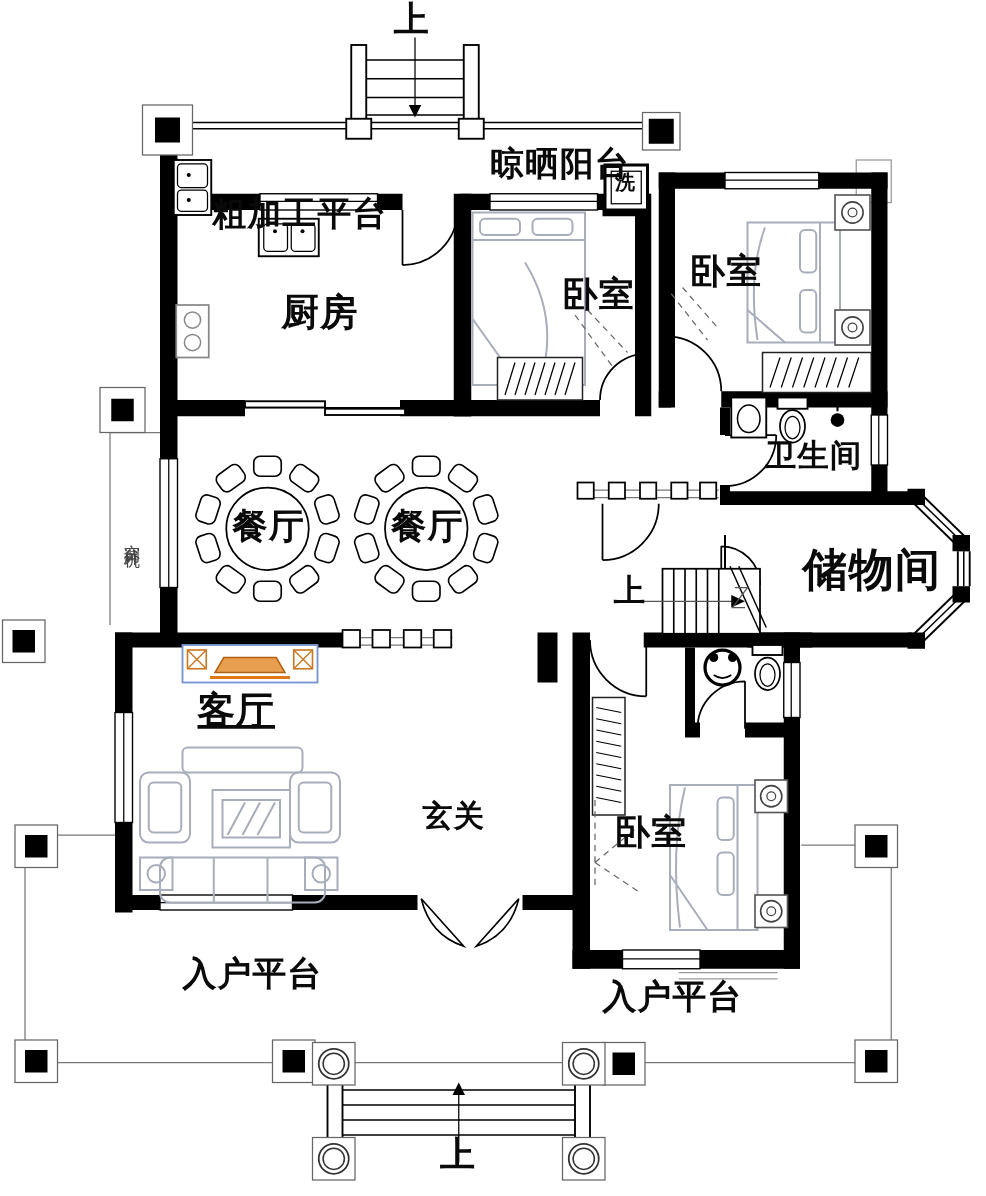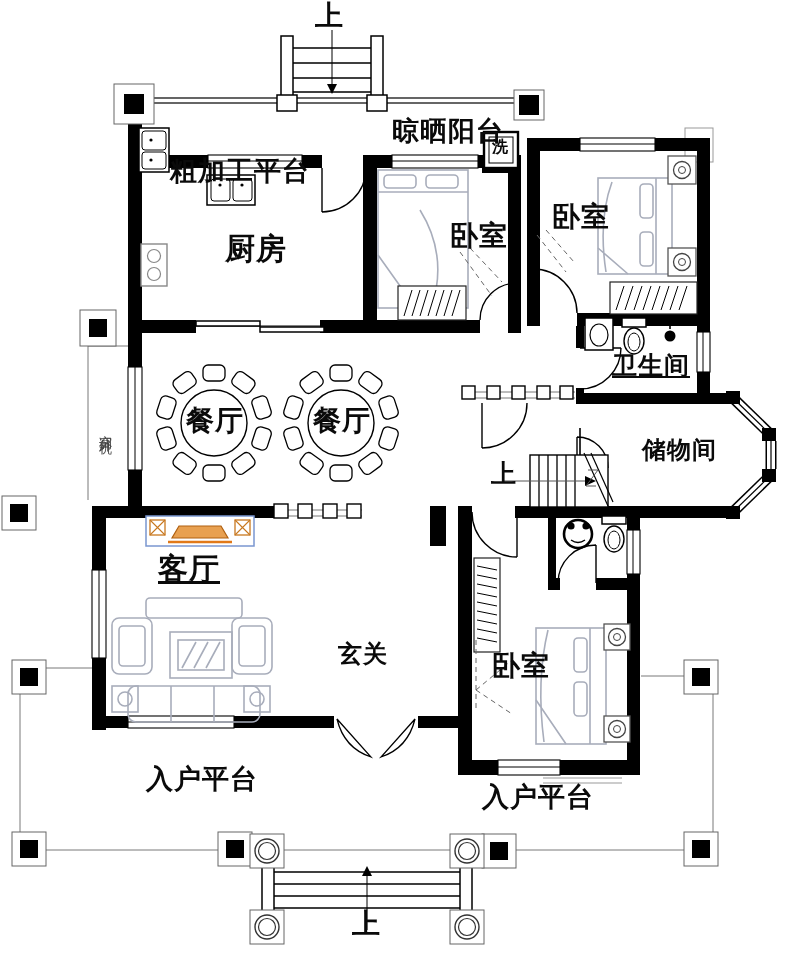--- a/index.html
+++ b/index.html
@@ -387,27 +387,27 @@
         <circle cx="125" cy="699" r="7"></circle>
     <rect x="244" y="686" width="26" height="26"></rect>
         <circle cx="257" cy="699" r="7"></circle>
   </g>
 </svg>
 
   <div class="lbl" style="left:315px;top:2px;font-size:28px;">上</div>
   <div class="lbl" style="left:170px;top:110px;font-size:27px;margin-top:48px;">粗加工平台</div>
   <div class="lbl" style="left:392px;top:118px;font-size:27px;">晾晒阳台</div>
   <div class="lbl" style="left:492px;top:139px;font-size:16px;letter-spacing:0;">洗</div>
-  <div class="lbl" style="left:225px;top:236px;font-size:30px;font-family:Liberation Mono, monospace;">厨房</div>
+  <div class="lbl" style="left:225px;top:236px;font-size:30px;">厨房</div>
   <div class="lbl" style="left:450px;top:222px;font-size:28px;">卧室</div>
   <div class="lbl" style="left:552px;top:203px;font-size:28px;">卧室</div>
-  <div class="lbl" style="left:612px;top:353px;font-size:25px;text-decoration:underline;">卫生间</div>
+  <div class="lbl" style="left:612px;top:353px;font-size:25px;">卫生间</div>
   <div class="lbl" style="left:186px;top:407px;font-size:28px;">餐厅</div>
   <div class="lbl" style="left:313px;top:407px;font-size:28px;">餐厅</div>
-  <div class="lbl" style="left:642px;top:438px;font-size:24px;">储物间</div>
+  <div class="lbl" style="left:642px;top:438px;font-size:36px;">储物间</div>
   <div class="lbl" style="left:491px;top:461px;font-size:25px;">上</div>
   <div class="lbl-v" style="left:96px;top:425px;font-size:13px;">空调外机</div>
   <div class="lbl" style="left:158px;top:554px;font-size:30px;text-decoration:underline;">客厅</div>
   <div class="lbl" style="left:338px;top:642px;font-size:24px;">玄关</div>
   <div class="lbl" style="left:492px;top:652px;font-size:28px;">卧室</div>
   <div class="lbl" style="left:146px;top:766px;font-size:27px;">入户平台</div>
   <div class="lbl" style="left:482px;top:784px;font-size:27px;">入户平台</div>
   <div class="lbl" style="left:352px;top:910px;font-size:28px;">上</div>
 </div>
 

